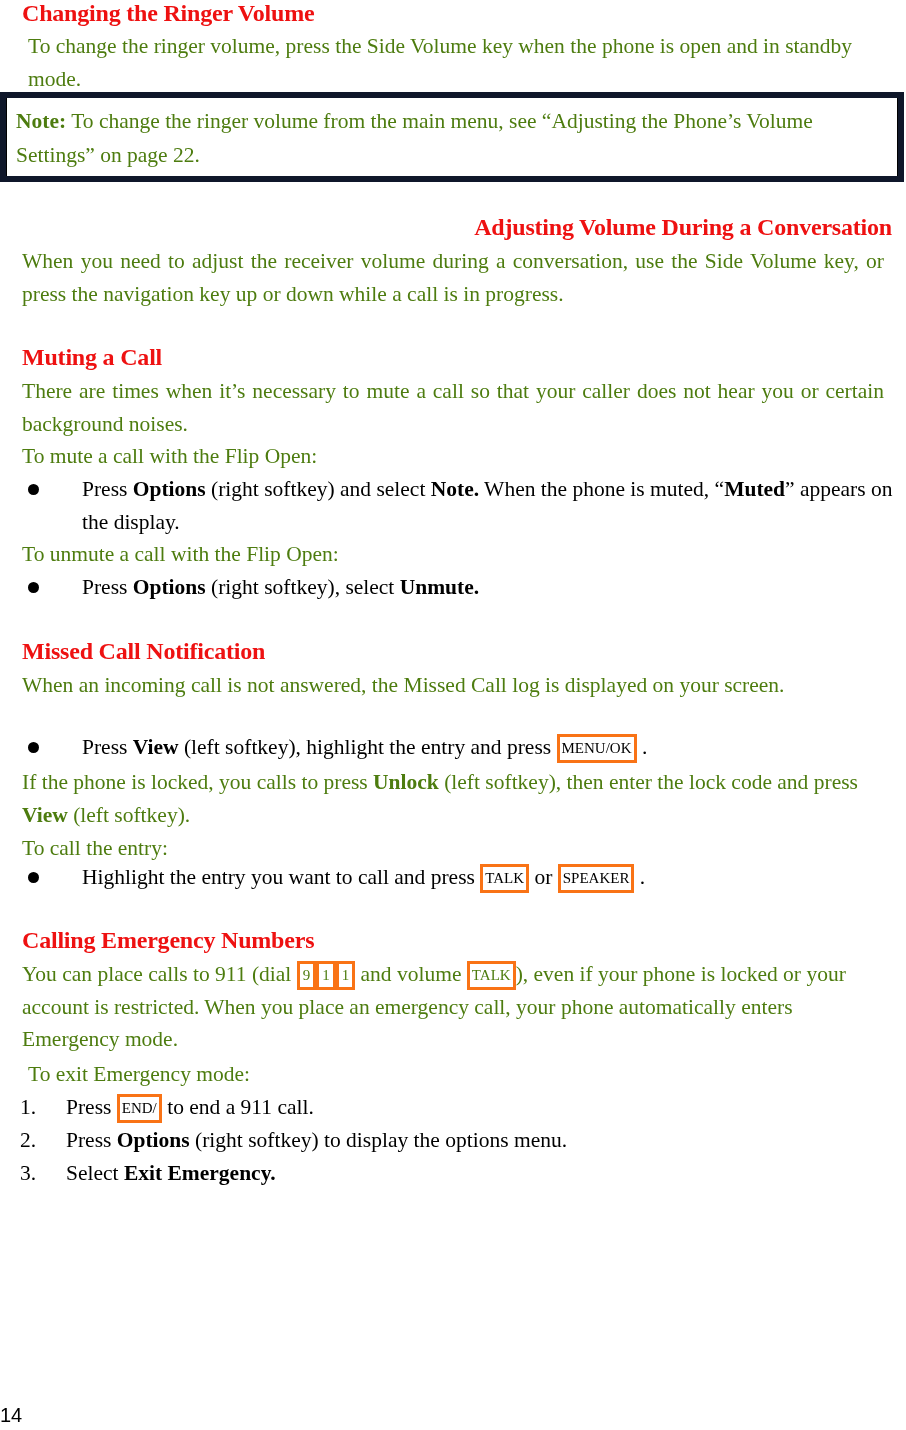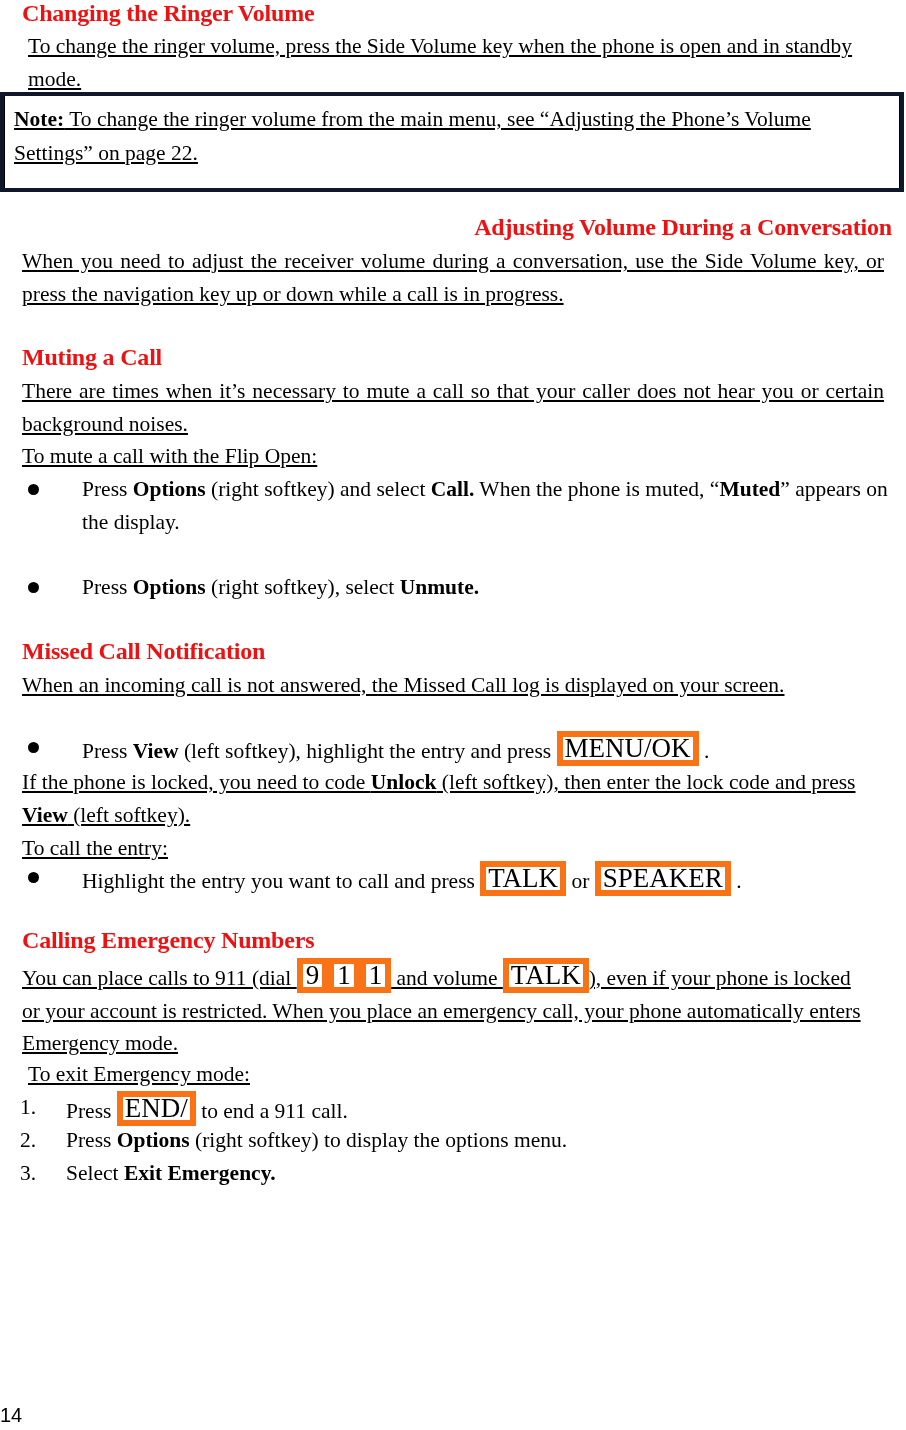--- a/index.html
+++ b/index.html
@@ -32,47 +32,46 @@
     margin: 0;
     letter-spacing: -0.2px;
     white-space: nowrap;
   }
 
   
   .p {
     font-size: 21.5px;
     line-height: 32.5px;
     margin: 0;
-    color: #000000;
-    text-decoration: underline;
+    color: #4d7c0f;
   }
   .p.justify-all { text-align: justify; text-align-last: left; }
 
   b, .b { font-weight: bold; }
 
   
   .note-box {
     position: absolute;
     left: 0px;
     top: 92px;
     width: 904px;
     box-sizing: border-box;
-    border: 4px solid #0f172a;
+    border: 6px solid #0f172a;
     box-shadow: 2px 0 0 -1px #000 inset, -2px 0 0 -1px #000 inset;
-    padding: 6px 10px 18px 10px;
+    padding: 6px 10px 4px 10px;
   }
   .note-box .p { line-height: 34px; }
 
   
   .key {
     display: inline-block;
-    border: 6px solid #f97316;
+    border: 3px solid #f97316;
     padding: 0px 2px 1px 2px;
     line-height: 22px;
-    font-size: 27px;
+    font-size: 15px;
     margin: 0 0px;
     vertical-align: 1px;
   }
   .key.digit { padding: 0px 3px 1px 3px; }
 
   
   .bullet-row {
     position: relative;
     padding-left: 60px;
     font-size: 21.5px;
@@ -149,24 +148,27 @@
     <div class="p justify-all">There are times when it’s necessary to mute a call so that your caller does not hear you or certain background noises.</div>
   </div>
 
   <div class="blk" style="left:22px; top:440px; width:862px;">
     <div class="p">To mute a call with the Flip Open:</div>
   </div>
 
   <div class="blk" style="left:22px; top:473px; width:884px;">
     <div class="bullet-row">
       <span class="bullet-dot"></span>
-      <span>Press </span><span class="b">Options</span><span> (right softkey) and select </span><span class="b">Call.</span><span> When the phone is muted, “</span><span class="b">Muted</span><span>” appears on the display.</span>
-    </div>
-  </div>
-
+      <span>Press </span><span class="b">Options</span><span> (right softkey) and select </span><span class="b">Note.</span><span> When the phone is muted, “</span><span class="b">Muted</span><span>” appears on the display.</span>
+    </div>
+  </div>
+
+  <div class="blk" style="left:22px; top:538px; width:862px;">
+    <div class="p">To unmute a call with the Flip Open:</div>
+  </div>
 
   <div class="blk" style="left:22px; top:571px; width:884px;">
     <div class="bullet-row">
       <span class="bullet-dot"></span>
       <span>Press </span><span class="b">Options</span><span> (right softkey), select </span><span class="b">Unmute.</span>
     </div>
   </div>
 
   <div class="blk" style="left:22px; top:636px; width:870px;">
     <div class="h-sec">Missed Call Notification</div>
@@ -179,21 +181,21 @@
 
   <div class="blk" style="left:22px; top:731px; width:884px;">
     <div class="bullet-row">
       <span class="bullet-dot"></span>
       <span>Press </span><span class="b">View</span><span> (left softkey), highlight the entry and press </span><span class="key">MENU/OK</span><span> .</span>
     </div>
   </div>
 
   <div class="blk" style="left:22px; top:766px; width:884px;">
     <div class="p">
-      <span>If the phone is locked, you need to code </span><span class="b">Unlock</span><span> (left softkey), then enter the lock code and press </span><span class="b">View</span><span> (left softkey).</span>
+      <span>If the phone is locked, you calls to press </span><span class="b">Unlock</span><span> (left softkey), then enter the lock code and press </span><span class="b">View</span><span> (left softkey).</span>
     </div>
   </div>
 
   <div class="blk" style="left:22px; top:861px; width:884px;">
     <div class="bullet-row">
       <span class="bullet-dot"></span>
       <span>Highlight the entry you want to call and press </span><span class="key">TALK</span><span> or </span><span class="key">SPEAKER</span><span> .</span>
     </div>
   </div>
 

